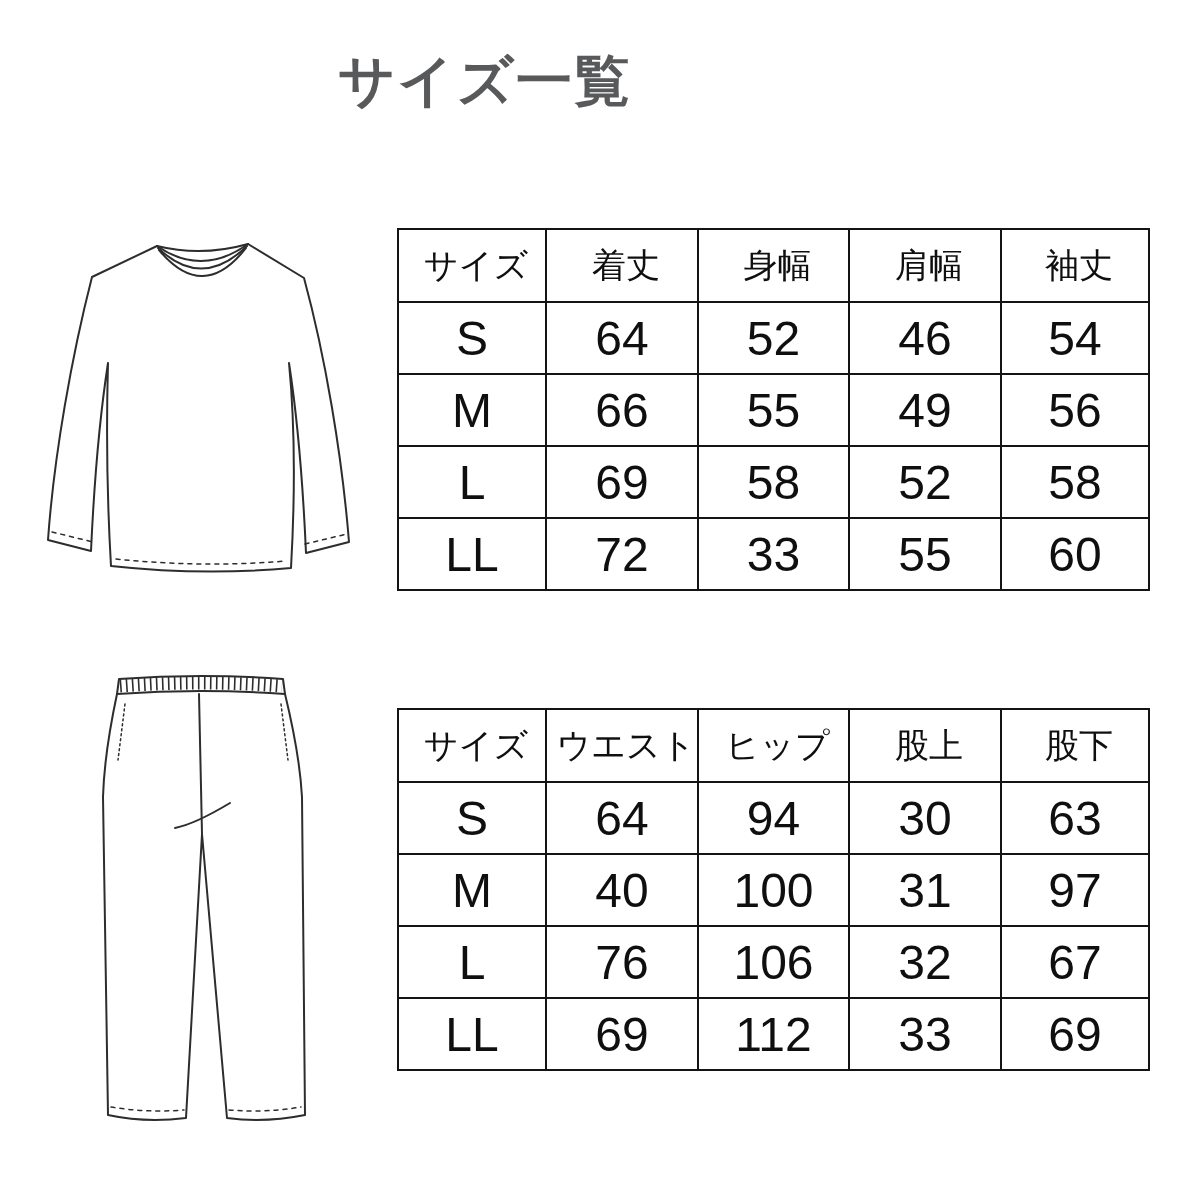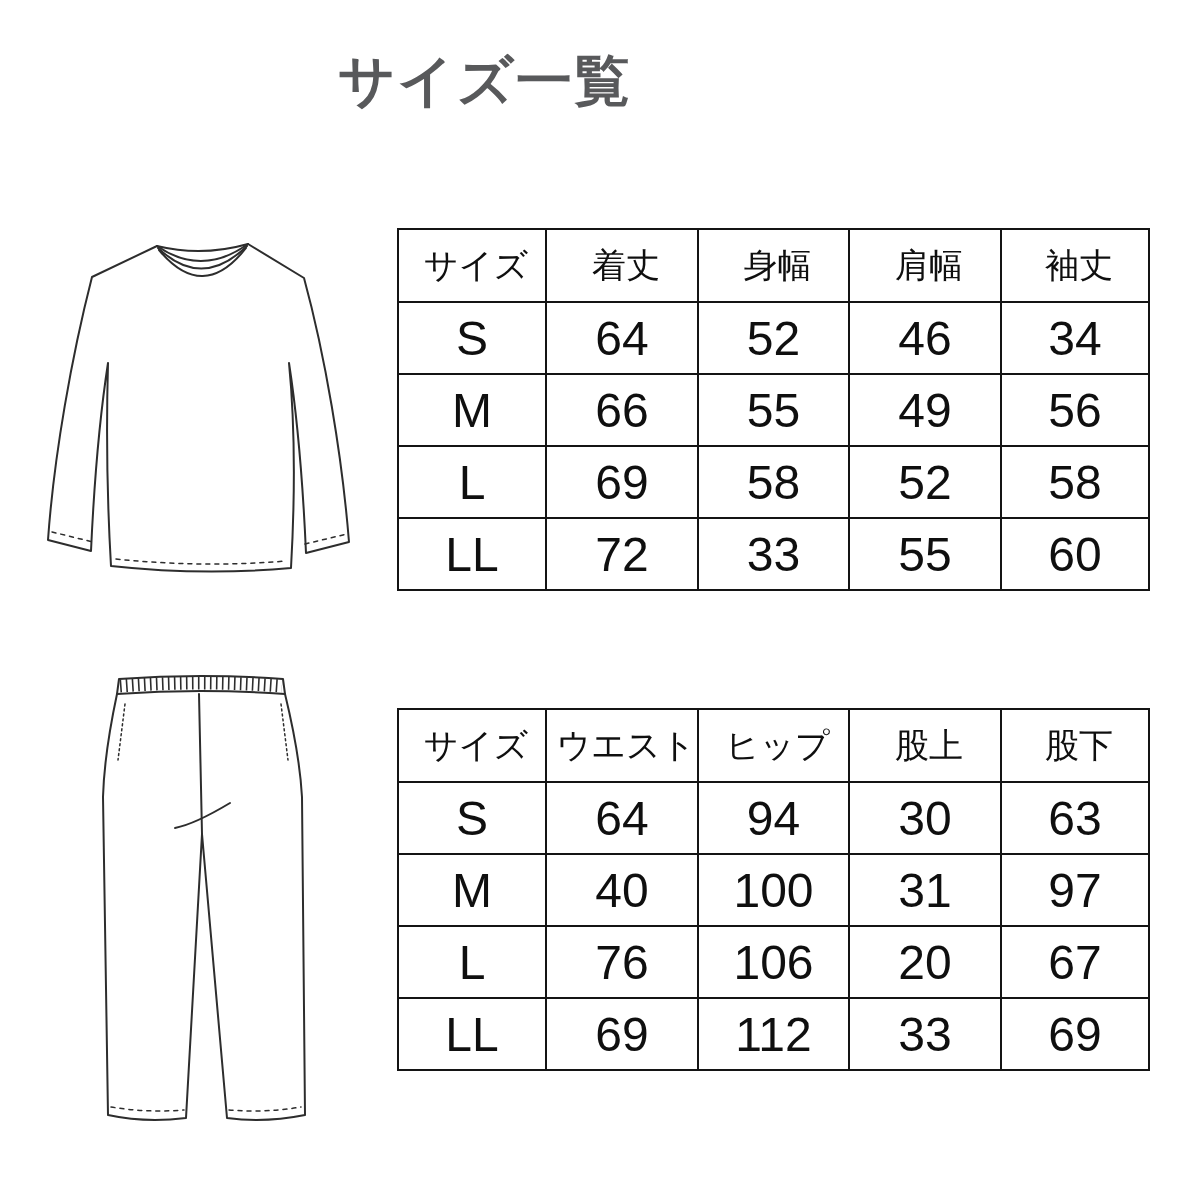--- a/index.html
+++ b/index.html
@@ -130,21 +130,21 @@
     <th>着丈</th>
     <th>身幅</th>
     <th>肩幅</th>
     <th>袖丈</th>
   </tr>
   <tr>
     <td>S</td>
     <td>64</td>
     <td>52</td>
     <td>46</td>
-    <td>34</td>
+    <td>54</td>
   </tr>
   <tr>
     <td>M</td>
     <td>66</td>
     <td>55</td>
     <td>49</td>
     <td>56</td>
   </tr>
   <tr>
     <td>L</td>
@@ -190,21 +190,21 @@
     <td>M</td>
     <td>40</td>
     <td>100</td>
     <td>31</td>
     <td>97</td>
   </tr>
   <tr>
     <td>L</td>
     <td>76</td>
     <td>106</td>
-    <td>20</td>
+    <td>32</td>
     <td>67</td>
   </tr>
   <tr>
     <td>LL</td>
     <td>69</td>
     <td>112</td>
     <td>33</td>
     <td>69</td>
   </tr>
 </tbody>

